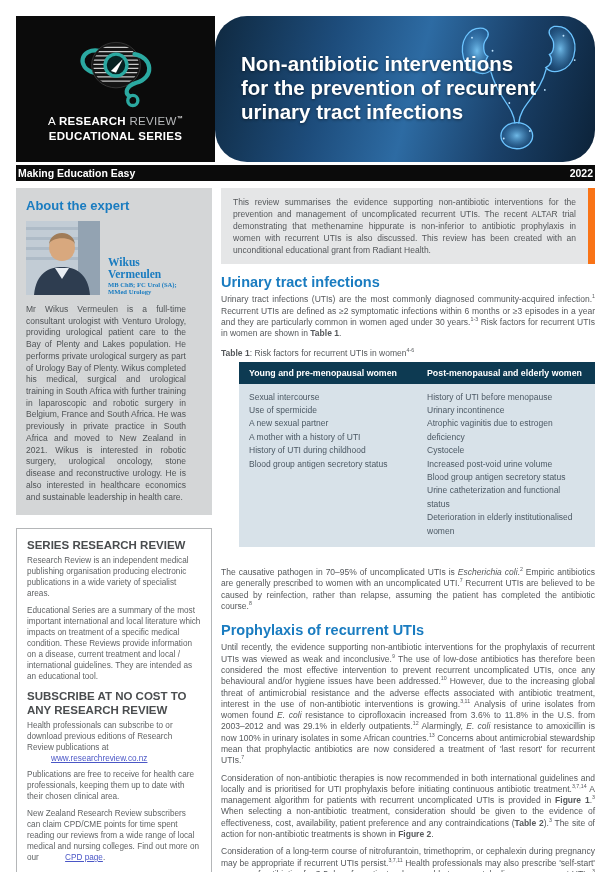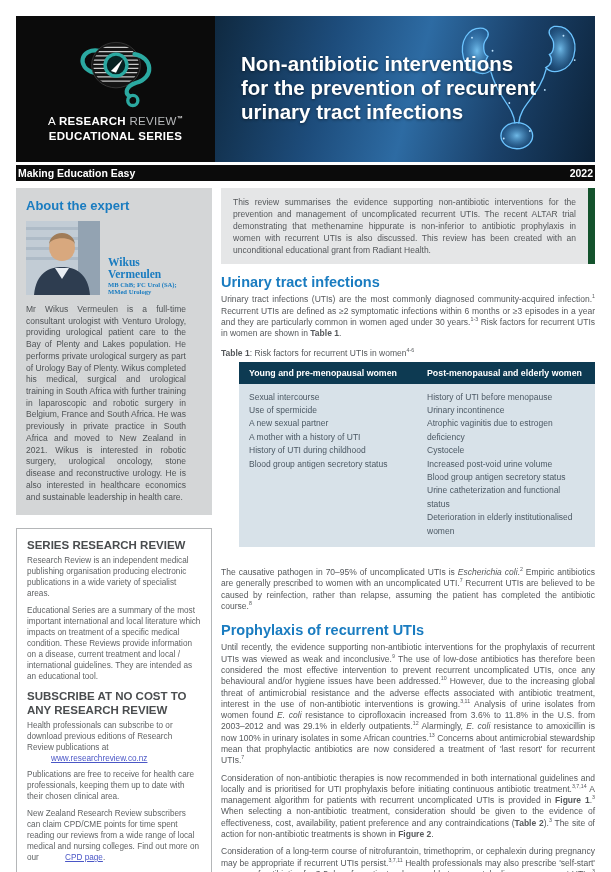--- a/index.html
+++ b/index.html
@@ -9,21 +9,21 @@
 
   
   .header { display:flex; height:146px; }
   .brand-panel { width:199px; background:#0b0b0b; display:flex; flex-direction:column; align-items:center; justify-content:center; gap:6px; }
   .brand-text { text-align:center; color:#fff; font-size:11.5px; letter-spacing:0.3px; line-height:1.3; }
   .brand-text .lt { color:#b9bbbd; font-weight:400; }
   .brand-text b { font-weight:700;text-align:right; }
   .brand-l2 { font-weight:700; }
   .brand-text sup { font-size:6px; }
   .title-panel { flex:1; position:relative; overflow:hidden;
-    background:linear-gradient(105deg,#0f2940 0%,#1d4c7b 30%,#2d6ba3 52%,#1a416a 75%,#0c2238 100%); }
+    background:linear-gradient(105deg,#0f2940 0%,#1d4c7b 30%,#2d6ba3 52%,#1a416a 75%,#0c2238 100%);border-radius:32px; }
   .uro-art { position:absolute; right:2px; top:3px; height:140px; }
   .doc-title { position:absolute; left:26px; top:36px; color:#fff; font-weight:700; font-size:20.5px; line-height:1.17; text-shadow:0 1px 3px rgba(0,0,0,.45); }
 
   .tagline-bar { height:16px; background:#0b0b0b; margin-top:3px; display:flex; justify-content:space-between; align-items:center; padding:0 2px; color:#fff; font-size:10.5px; font-weight:700; }
 
   
   .content { display:flex; gap:9px; margin-top:7px; }
   .sidebar { width:196px; flex:none; }
   .main { flex:1; min-width:0; }
 
@@ -36,21 +36,21 @@
   .who .creds { color:#1a7cc0; font-size:6.6px; font-weight:700; margin-top:1px; }
   .bio { margin-top:9px; font-size:8.5px; line-height:1.38; color:#4f5356; text-align:justify; }
 
   .about-box { margin-top:13px; background:#fff; border:1px solid #b4b6b8; padding:10px 10px 12px 10px; }
   .about-box h3 { color:#4a4d4f; font-size:11.5px; font-weight:700; line-height:1.15; margin:8px 0 4px 0; }
   .about-box h3:first-child { margin-top:0; }
   .about-box p { font-size:8.2px; line-height:1.33; color:#606365; margin-bottom:6px; }
   .link { color:#4a56c6; text-decoration:underline; cursor:pointer;padding-left:24px; }
 
   
-  .intro-box { background:#e5e6e7; border-right:7px solid #14532d; padding:8px 12px; margin-bottom:10px; }
+  .intro-box { background:#e5e6e7; border-right:7px solid #f97316; padding:8px 12px; margin-bottom:10px; }
   .intro-box p { font-size:8.5px; line-height:1.42; color:#55585b; text-align:justify; }
   .sec { color:#1a7cc0; font-size:14.5px; font-weight:700; margin:10px 0 4px 0; }
   .main p.body { font-size:8.5px; line-height:1.33; color:#55585b; text-align:justify; margin-bottom:6px; }
   .main sup { font-size:0.62em; vertical-align:super; line-height:0; }
   .caption { font-size:8.5px; color:#55585b; margin:8px 0 4px 0; }
 
   .t1-head { display:flex; background:#0d3a52; color:#fff; font-size:8.8px; font-weight:700; }
   .t1-head div { width:50%; padding:6px 10px 6px 10px; }
   .t1-body { display:flex; background:#d8e2e9; padding:7px 0 9px 0; }
   .t1-col { width:50%; padding:0 10px; }

